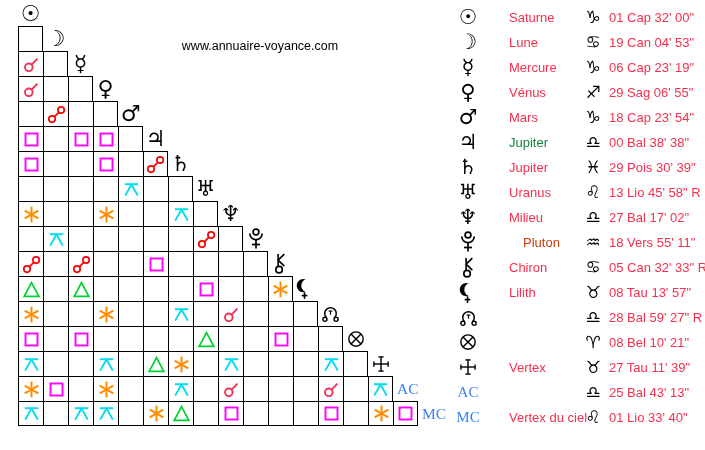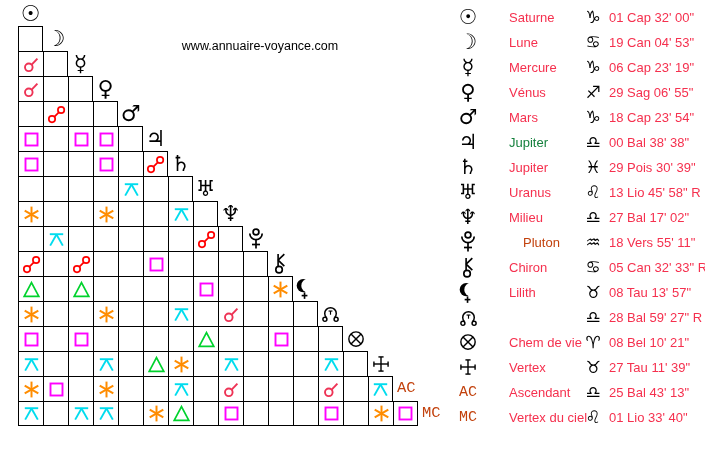--- a/index.html
+++ b/index.html
@@ -10,21 +10,21 @@
   
   #grid{position:absolute;left:0;top:0;}
   .cell{position:absolute;width:25px;height:25px;box-sizing:border-box;
         border-left:1px solid #000;border-top:1px solid #000;
         display:flex;align-items:center;justify-content:center;background:#fff;}
   .cell.er{border-right:1px solid #000;}
   .cell.eb{border-bottom:1px solid #000;}
   .diag{position:absolute;width:25px;height:25px;display:flex;align-items:center;justify-content:center;}
   .diag.angle{justify-content:flex-start;padding-left:4px;box-sizing:border-box;}
   .pchar{font-family:"DejaVu Sans",sans-serif;font-size:22px;line-height:1;color:#000;}
-  .actext{font-family:Liberation Mono, monospace;font-size:15.5px;line-height:1;color:#c2410c;white-space:nowrap;}
+  .actext{font-family:Liberation Serif, serif;font-size:15.5px;line-height:1;color:#3b82f6;white-space:nowrap;}
   .aspect{display:flex;align-items:center;justify-content:center;}
   
   #legend{position:absolute;left:0;top:0;}
   .lrow{position:absolute;left:0;width:705px;height:25px;}
   .lg{position:absolute;left:452px;width:32px;height:25px;display:flex;align-items:center;justify-content:center;}
   .lg .pchar{font-size:21px;}
   .lg .actext{font-size:15px;}
   .lname{position:absolute;left:509px;line-height:25px;font-size:13px;white-space:nowrap;}
   .lsign{position:absolute;left:580px;width:26px;text-align:center;line-height:25px;
          font-family:"DejaVu Sans",sans-serif;font-size:17px;color:#000;}
@@ -757,21 +757,20 @@
         <span class="lpos" style="color: rgb(245, 48, 78);">28 Bal 59' 27" R</span>
       </div>
       <div class="lrow" style="top: 329.5px;">
         <div class="lg">
           <svg width="20" height="20" viewBox="0 0 24 24" fill="none" stroke="#000" stroke-width="1.7">
             <circle cx="12" cy="12" r="8.6"></circle>
             <line x1="6" y1="6" x2="18" y2="18"></line>
             <line x1="18" y1="6" x2="6" y2="18"></line>
           </svg>
         </div>
-        <span class="lname" style="color: rgb(245, 48, 78);">Chem de vie</span>
         <span class="lsign">♈</span>
         <span class="lpos" style="color: rgb(245, 48, 78);">08 Bel 10' 21"</span>
       </div>
       <div class="lrow" style="top: 354.5px;">
         <div class="lg">
           <svg width="20" height="20" viewBox="0 0 24 24" fill="none" stroke="#000" stroke-width="1.7">
             <line x1="12" y1="3.5" x2="12" y2="20.5"></line>
             <line x1="3.5" y1="12" x2="20.5" y2="12"></line>
             <line x1="8.9" y1="3.5" x2="15.1" y2="3.5"></line>
             <line x1="8.9" y1="20.5" x2="15.1" y2="20.5"></line>
@@ -780,21 +779,20 @@
           </svg>
         </div>
         <span class="lname" style="color: rgb(245, 48, 78);">Vertex</span>
         <span class="lsign">♉</span>
         <span class="lpos" style="color: rgb(245, 48, 78);">27 Tau 11' 39"</span>
       </div>
       <div class="lrow" style="top: 379.5px;">
         <div class="lg">
           <span class="actext">AC</span>
         </div>
-        <span class="lname" style="color: rgb(245, 48, 78);">Ascendant</span>
         <span class="lsign">♎</span>
         <span class="lpos" style="color: rgb(245, 48, 78);">25 Bal 43' 13"</span>
       </div>
       <div class="lrow" style="top: 404.5px;">
         <div class="lg">
           <span class="actext">MC</span>
         </div>
         <span class="lname" style="color: rgb(245, 48, 78);">Vertex du ciel</span>
         <span class="lsign">♌</span>
         <span class="lpos" style="color: rgb(245, 48, 78);">01 Lio 33' 40"</span>

